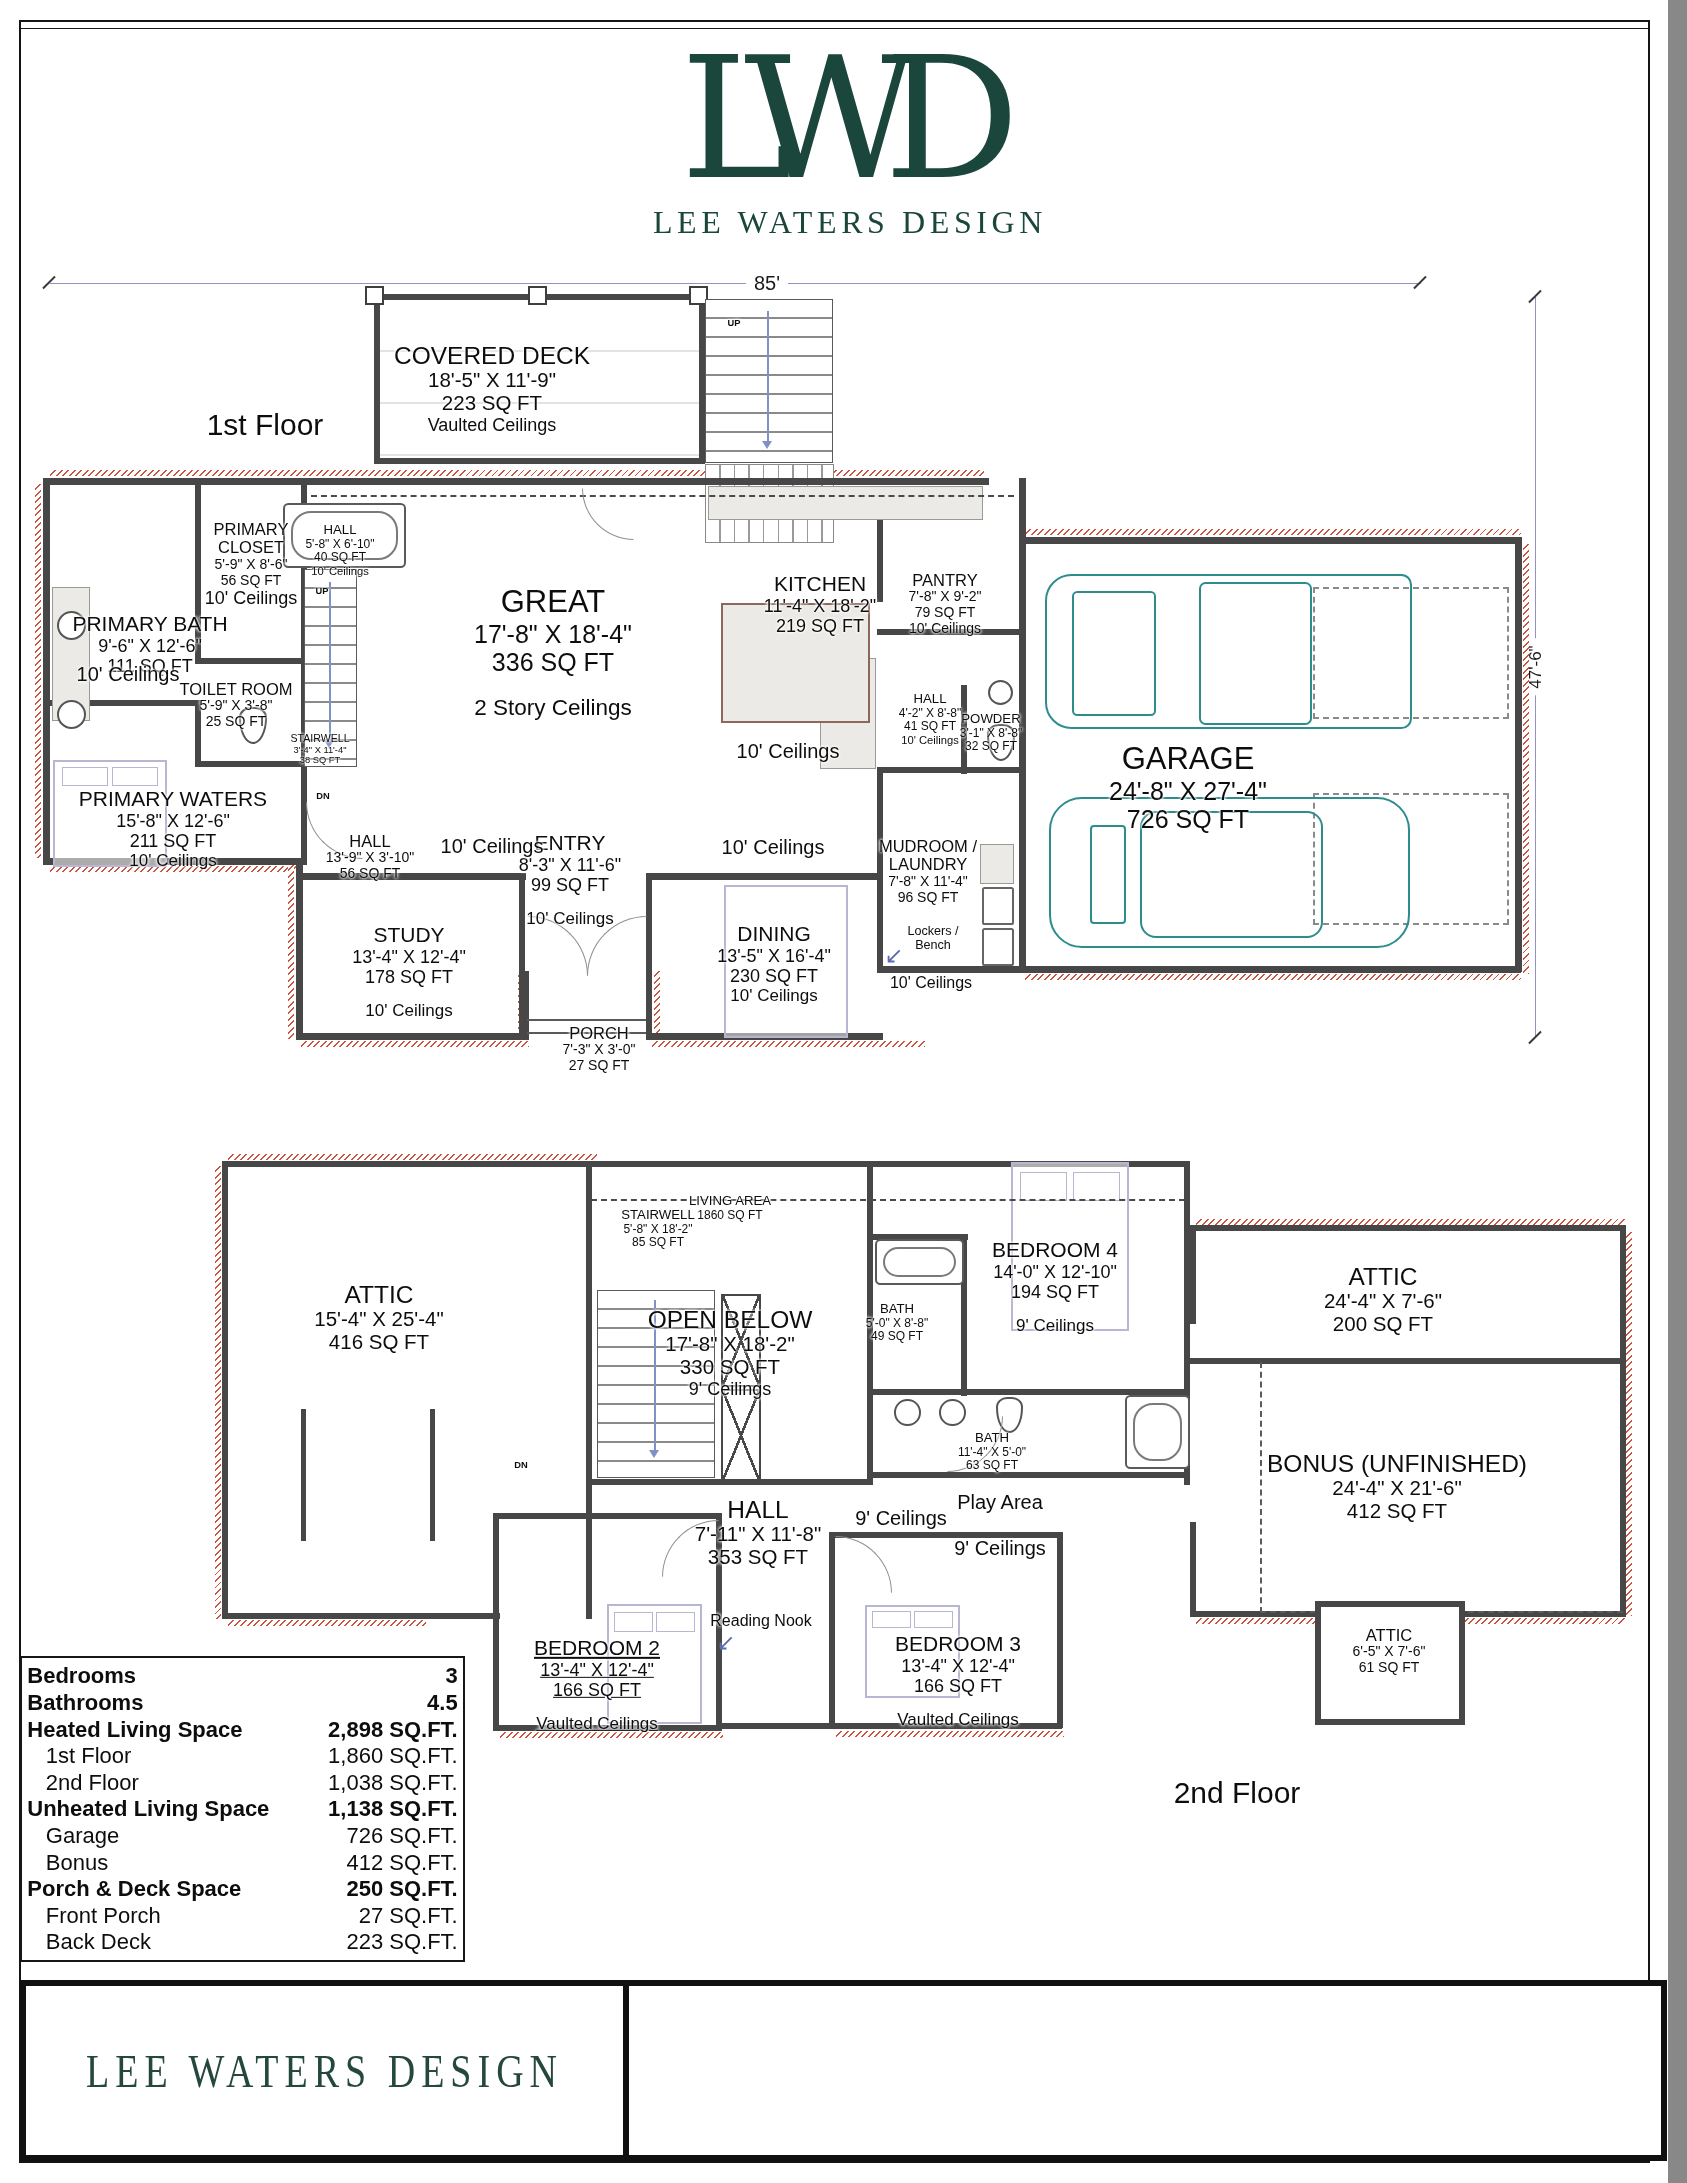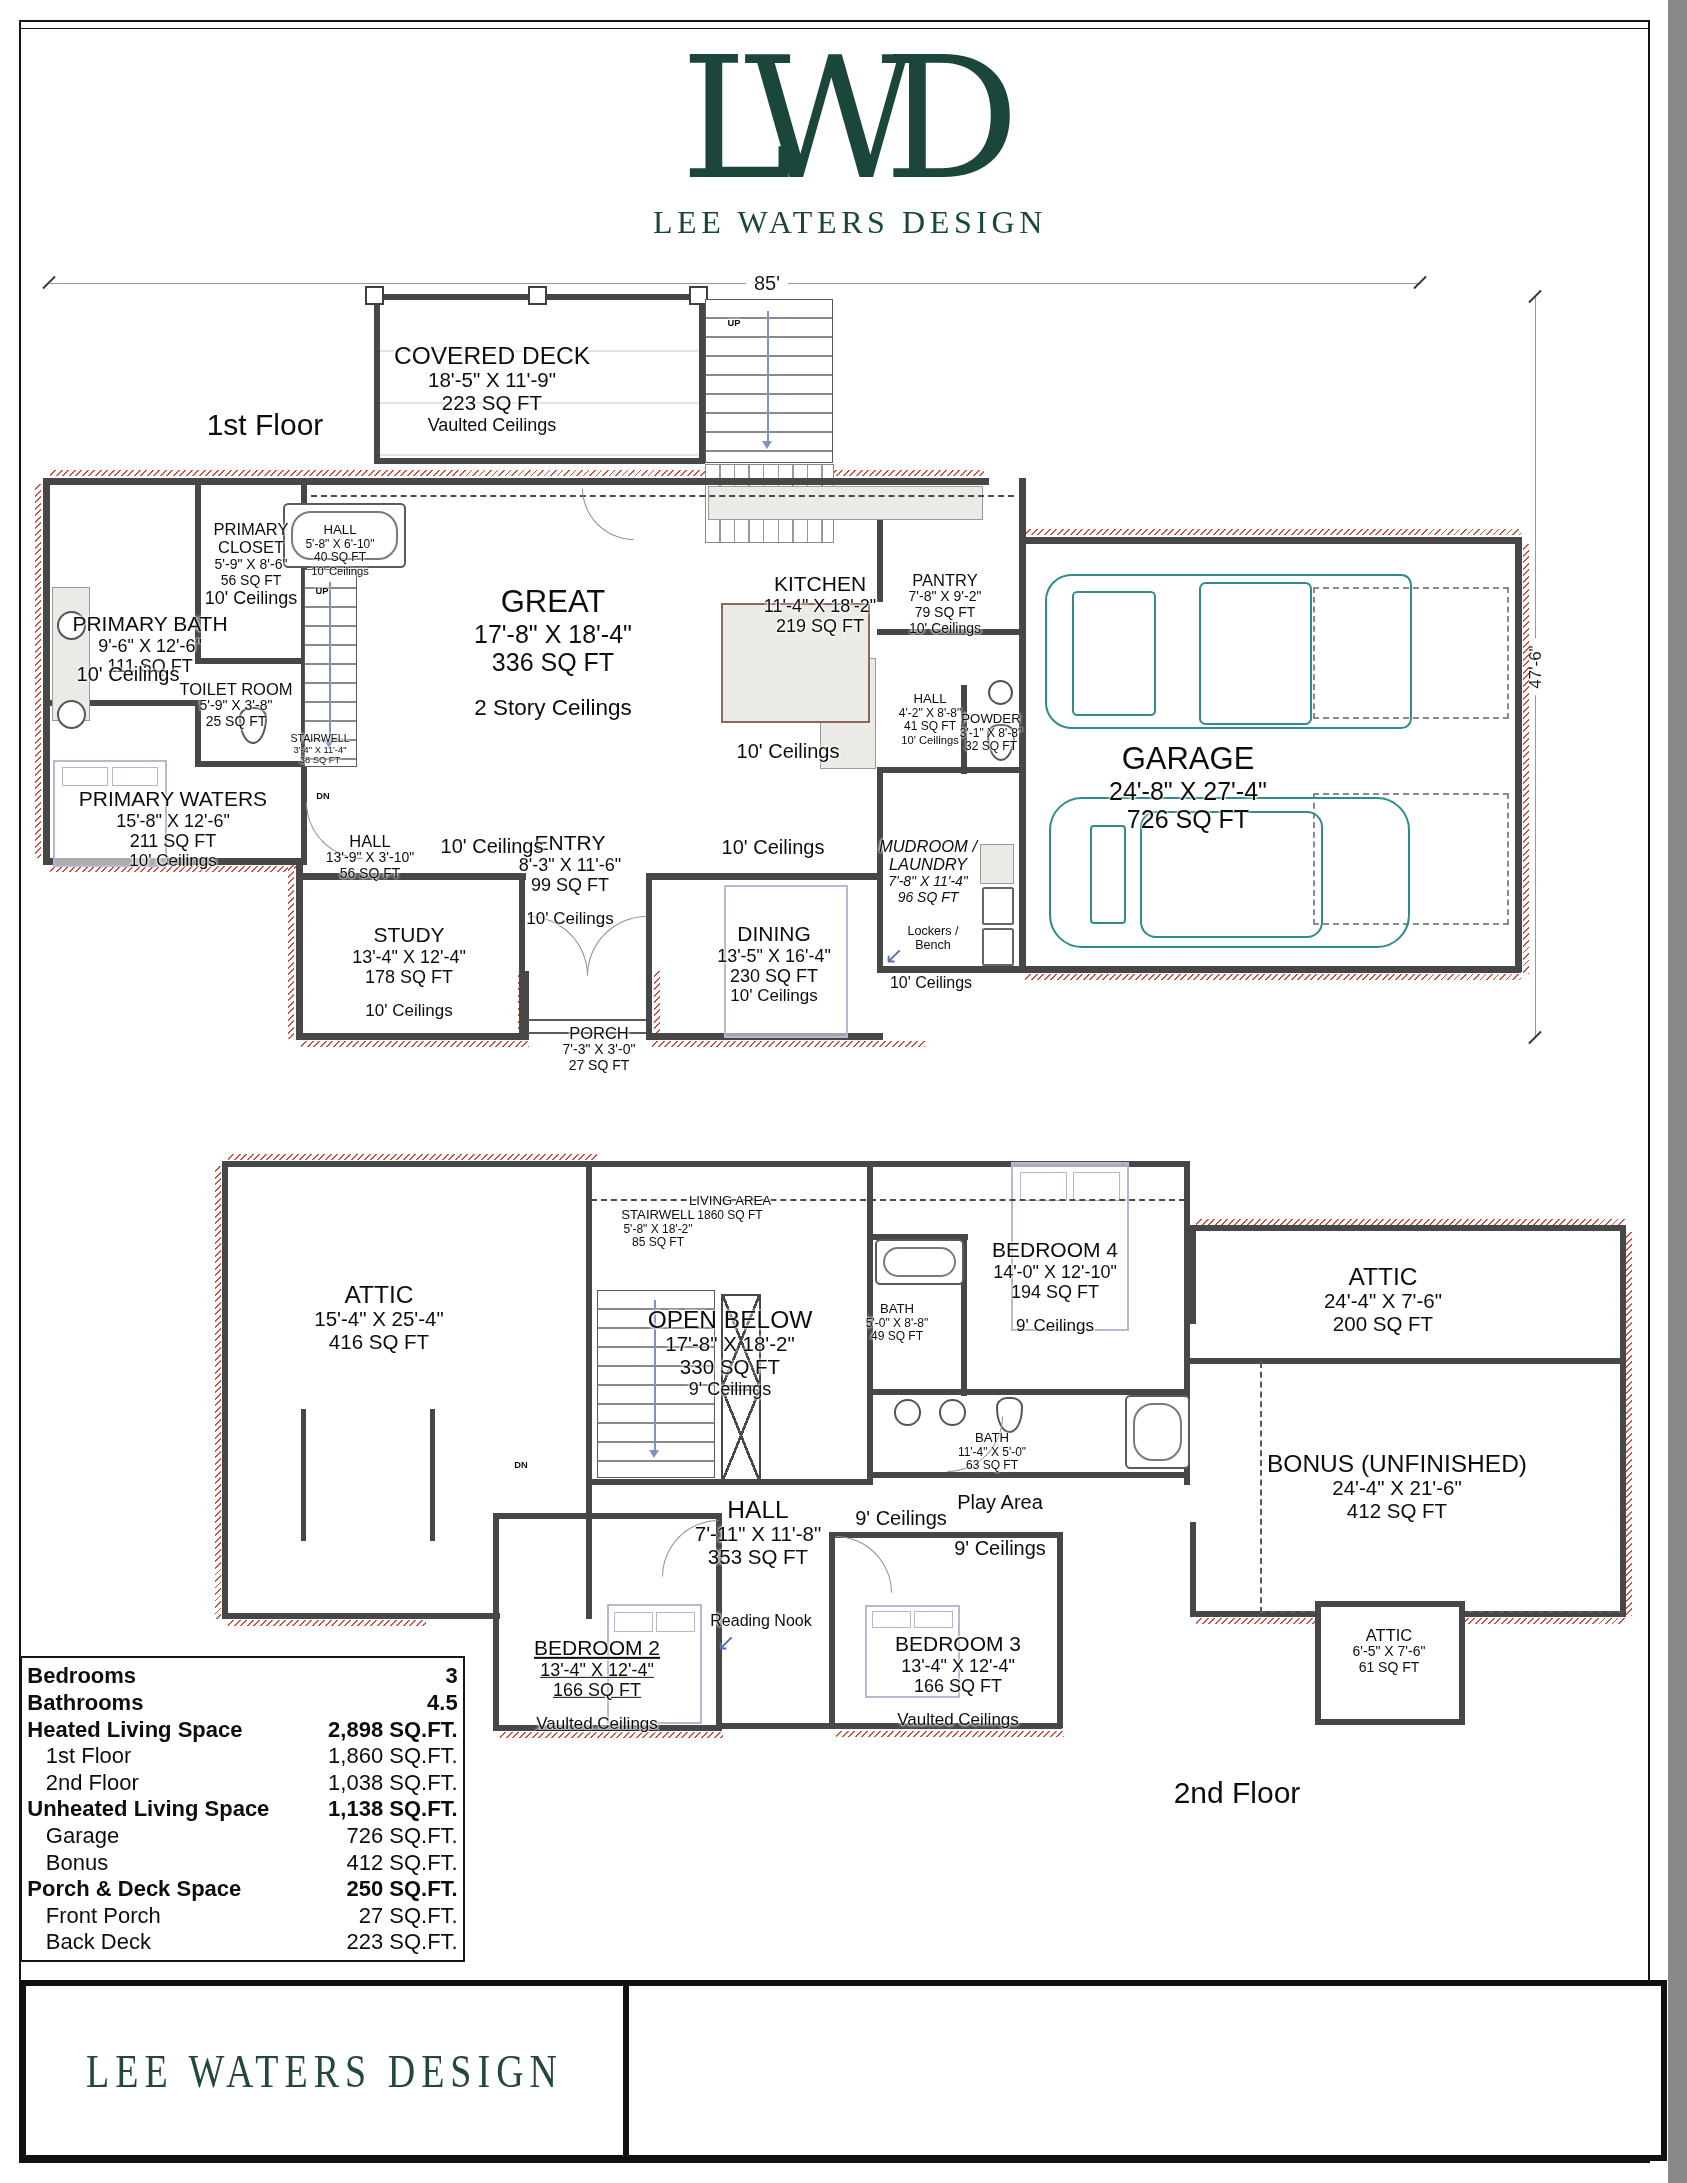--- a/index.html
+++ b/index.html
@@ -279,21 +279,21 @@
         <div class="rdims">13'-4" X 12'-4"</div>
         <div class="rdims">178 SQ FT</div>
         <div class="rceil gap">10' Ceilings</div>
       </div>
       <div class="room md" data-room="dining" style="left: 774px; top: 959px; width: 218px;">
         <div class="rname">DINING</div>
         <div class="rdims">13'-5" X 16'-4"</div>
         <div class="rdims">230 SQ FT</div>
         <div class="rceil">10' Ceilings</div>
       </div>
-      <div class="room sm" data-room="mudroom" style="left: 928px; top: 867px; width: 152px; font-style: italic;">
+      <div class="room sm" data-room="mudroom" style="left: 928px; top: 867px; width: 152px;">
         <div class="rname">MUDROOM / LAUNDRY</div>
         <div class="rdims">7'-8" X 11'-4"</div>
         <div class="rdims">96 SQ FT</div>
       </div>
       <div class="room sm" data-room="porch" style="left: 599px; top: 1044px; width: 139px;">
         <div class="rname">PORCH</div>
         <div class="rdims">7'-3" X 3'-0"</div>
         <div class="rdims">27 SQ FT</div>
       </div>
       <div class="ann md" style="left: 128px; top: 674px;">10' Ceilings</div>

